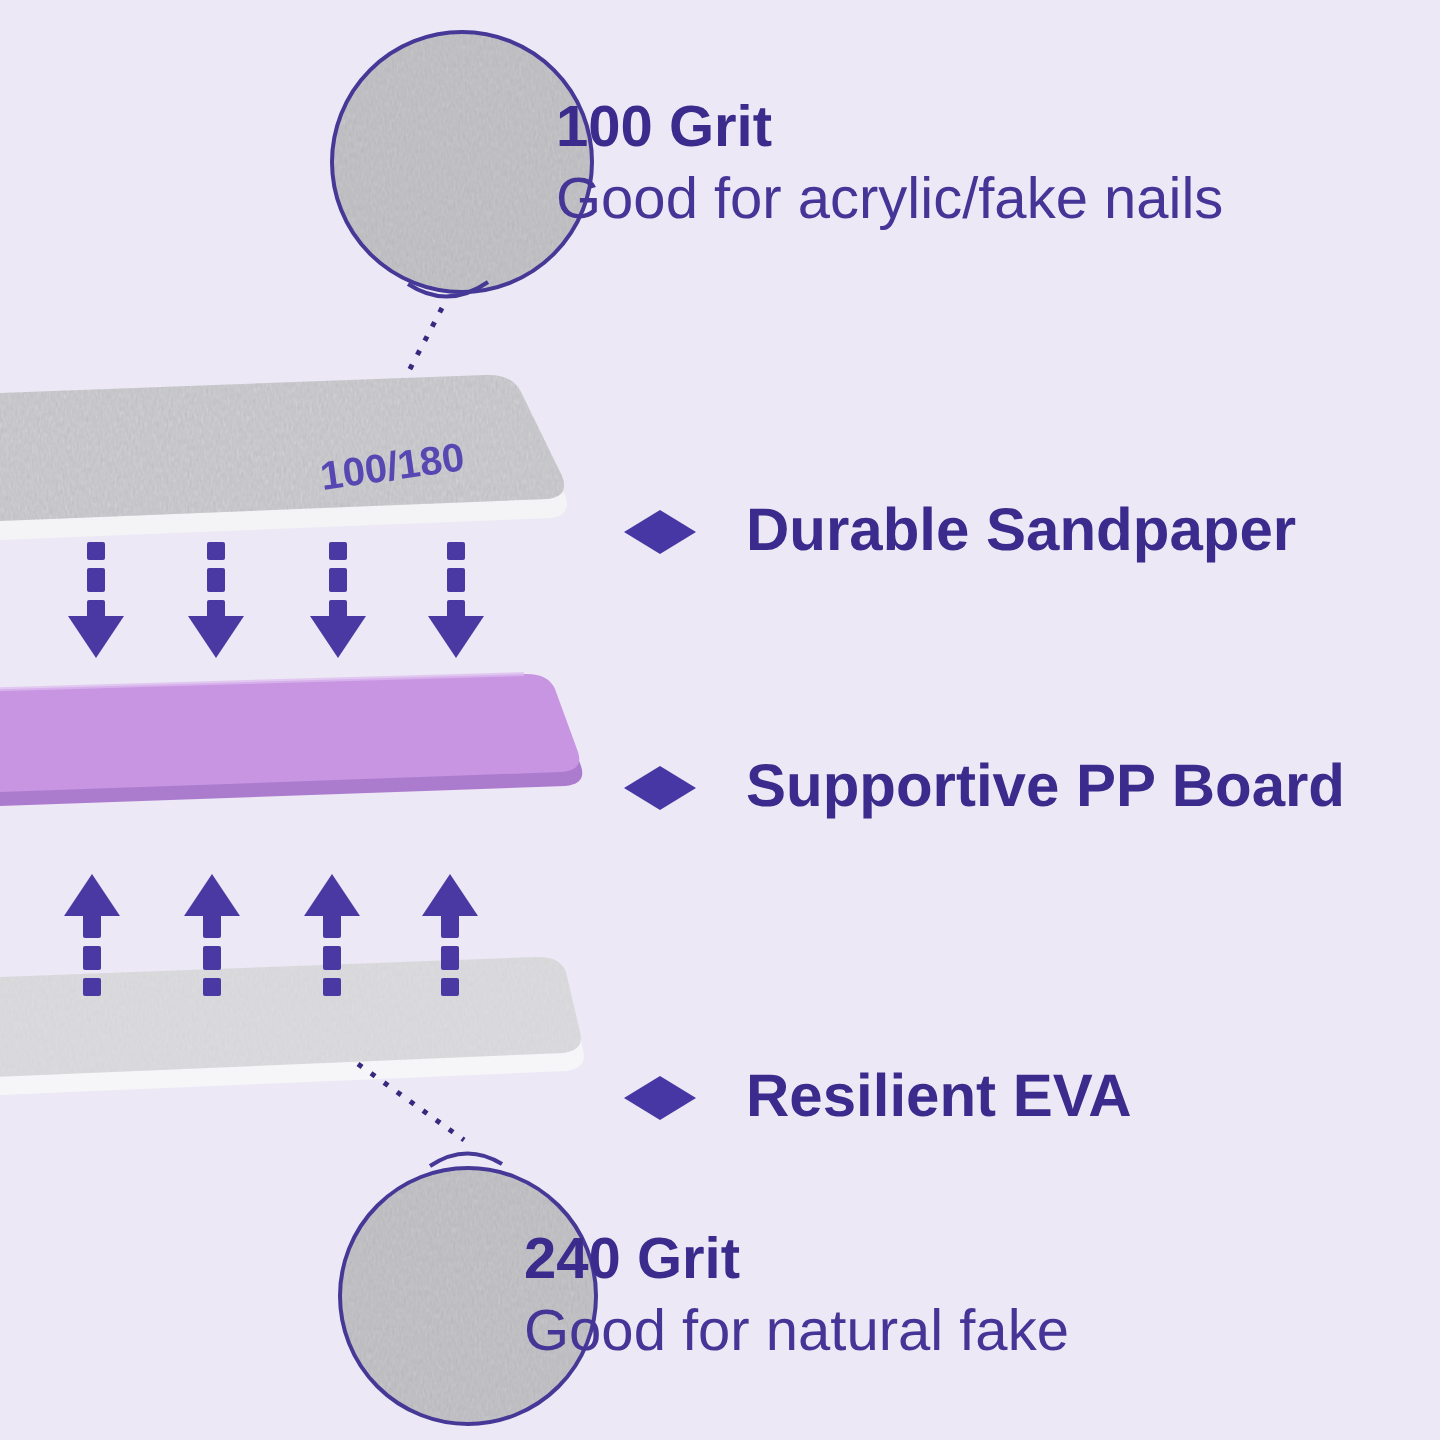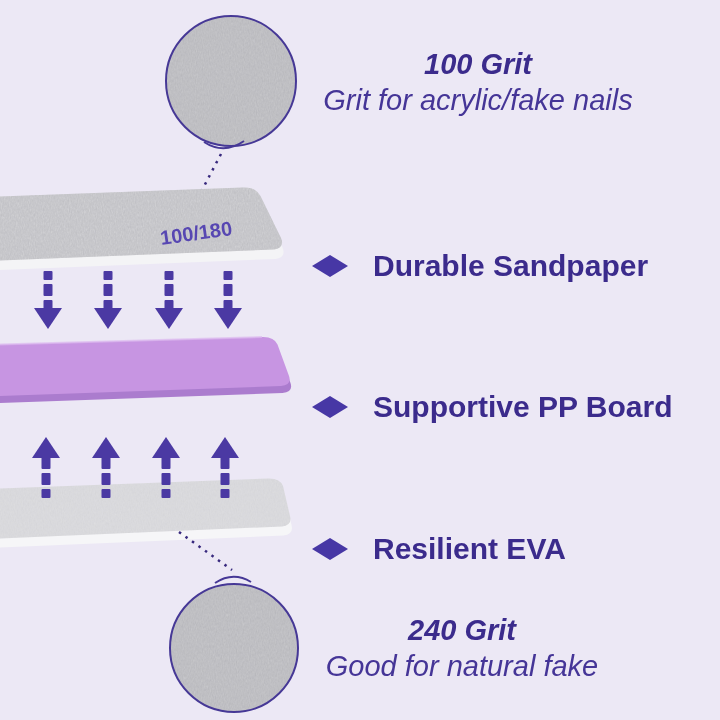--- a/index.html
+++ b/index.html
@@ -2,30 +2,30 @@
 <html><head>
 <meta charset="utf-8">
 <style>
   html,body{margin:0;padding:0;background:#ECE8F5;}
   .stage{
     position:relative;width:720px;height:720px;margin:0 auto;
     background:#ECE8F5;overflow:hidden;
     font-family:"Liberation Sans",sans-serif;
   }
   .svg-layer{position:absolute;left:0;top:0;width:720px;height:720px;}
-  .callout{position:absolute;text-align:center;line-height:36px;font-style:italic;}
+  .callout{position:absolute;line-height:36px;}
   .callout-title{font-weight:bold;font-size:29px;color:#3B2B8C;}
   .callout-sub{font-size:29px;color:#453597;}
   .callout-top{left:278px;top:46px;width:400px;}
   .callout-bottom{left:262px;top:612px;width:400px;}
   .layer-row{position:absolute;display:flex;align-items:center;gap:24px;height:40px;margin-top:44px;}
   .layer-row .bullet{flex:0 0 auto;display:block;}
   .layer-label{font-weight:bold;font-size:30px;color:#3B2B8C;white-space:nowrap;}
   .row-1{left:311px;top:202px;}
-  .row-2{left:311px;top:343px;text-align:center;}
+  .row-2{left:311px;top:330px;text-align:center;}
   .row-3{left:311px;top:485px;justify-content:space-between;}
 </style>
 </head>
 <body>
 
 <div class="stage">
 
   <svg class="svg-layer" viewBox="0 0 720 720" aria-hidden="true">
     <defs>
       <filter id="grain" x="-5%" y="-5%" width="110%" height="110%">
@@ -118,21 +118,21 @@
       <g clip-path="url(#clip-c2)">
         <rect x="168" y="582" width="132" height="132" fill="#CBCBCE"></rect>
         <rect x="168" y="582" width="132" height="132" filter="url(#grain)" opacity="0.55"></rect>
       </g>
       <circle cx="234" cy="648" r="64" fill="none" stroke="#463896" stroke-width="2"></circle>
     </g>
   </svg>
 
   <div class="callout callout-top">
     <div class="callout-title">100 Grit</div>
-    <div class="callout-sub">Grit for acrylic/fake nails</div>
+    <div class="callout-sub">Good for acrylic/fake nails</div>
   </div>
 
   <div class="layer-row row-1">
     <svg class="bullet" width="38" height="24" aria-hidden="true">
       <polygon points="19,1 37,12 19,23 1,12" fill="#4737A5"></polygon>
     </svg>
     <span class="layer-label">Durable Sandpaper</span>
   </div>
 
   <div class="layer-row row-2">

